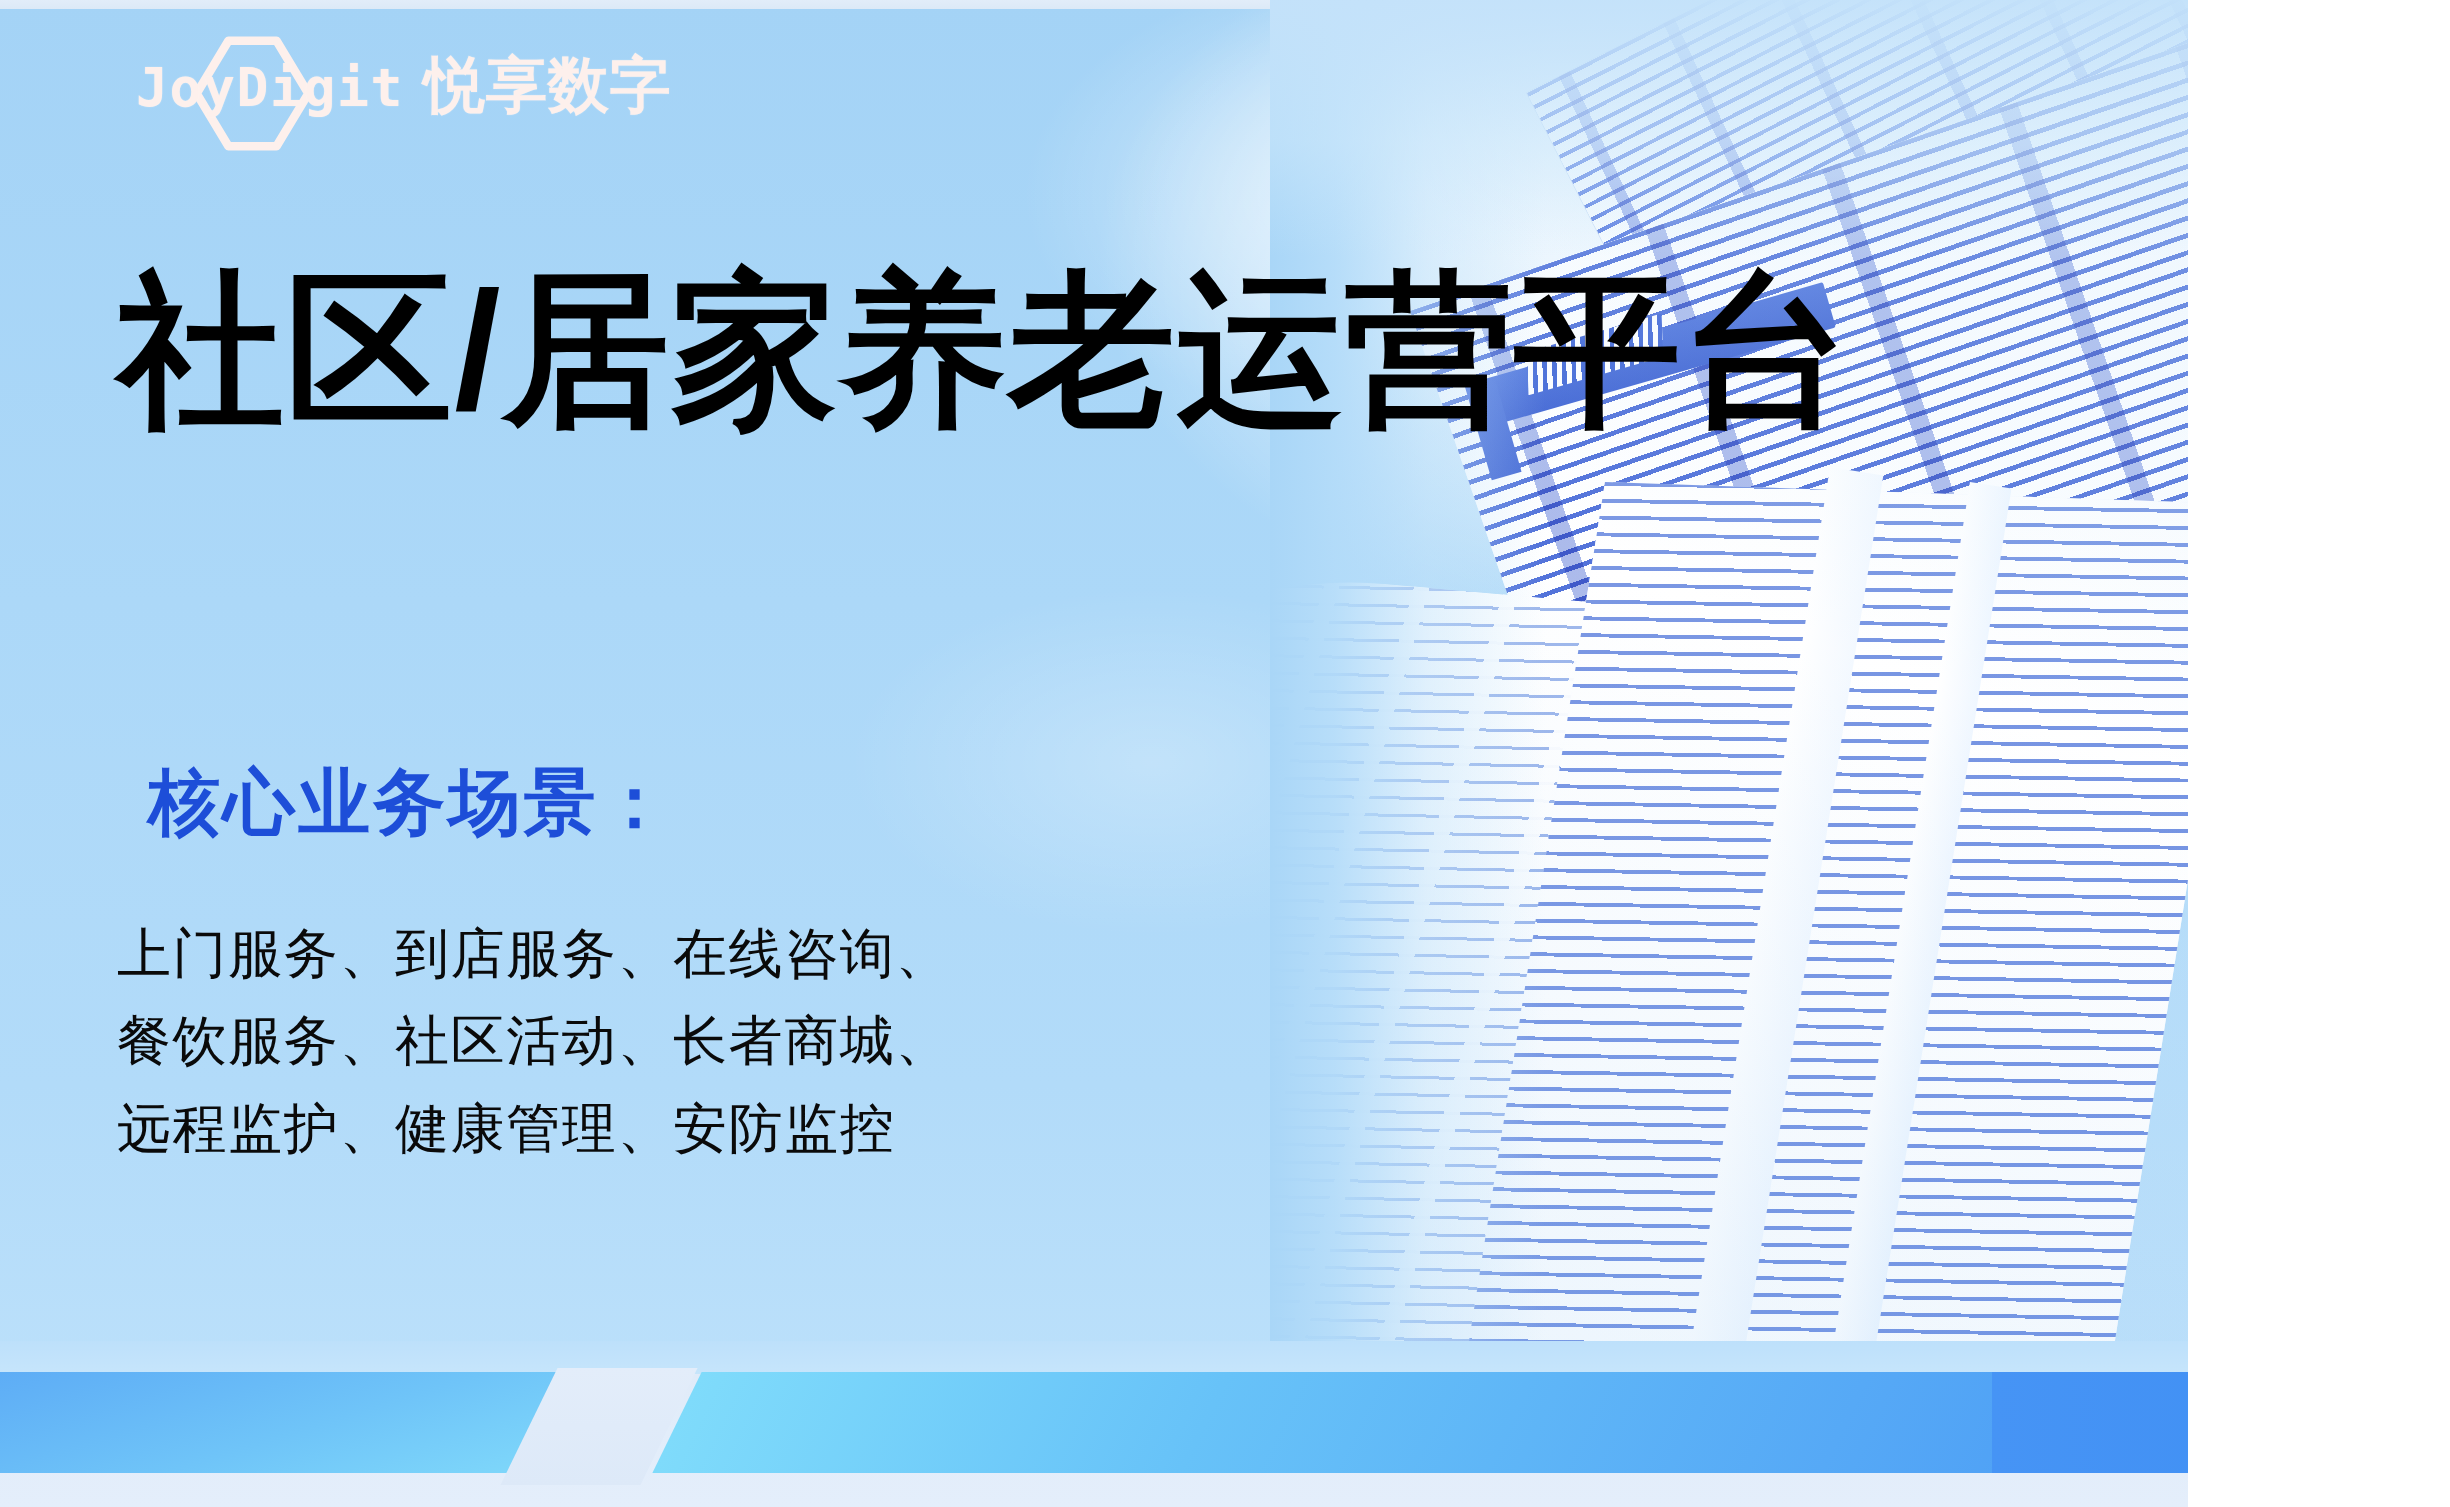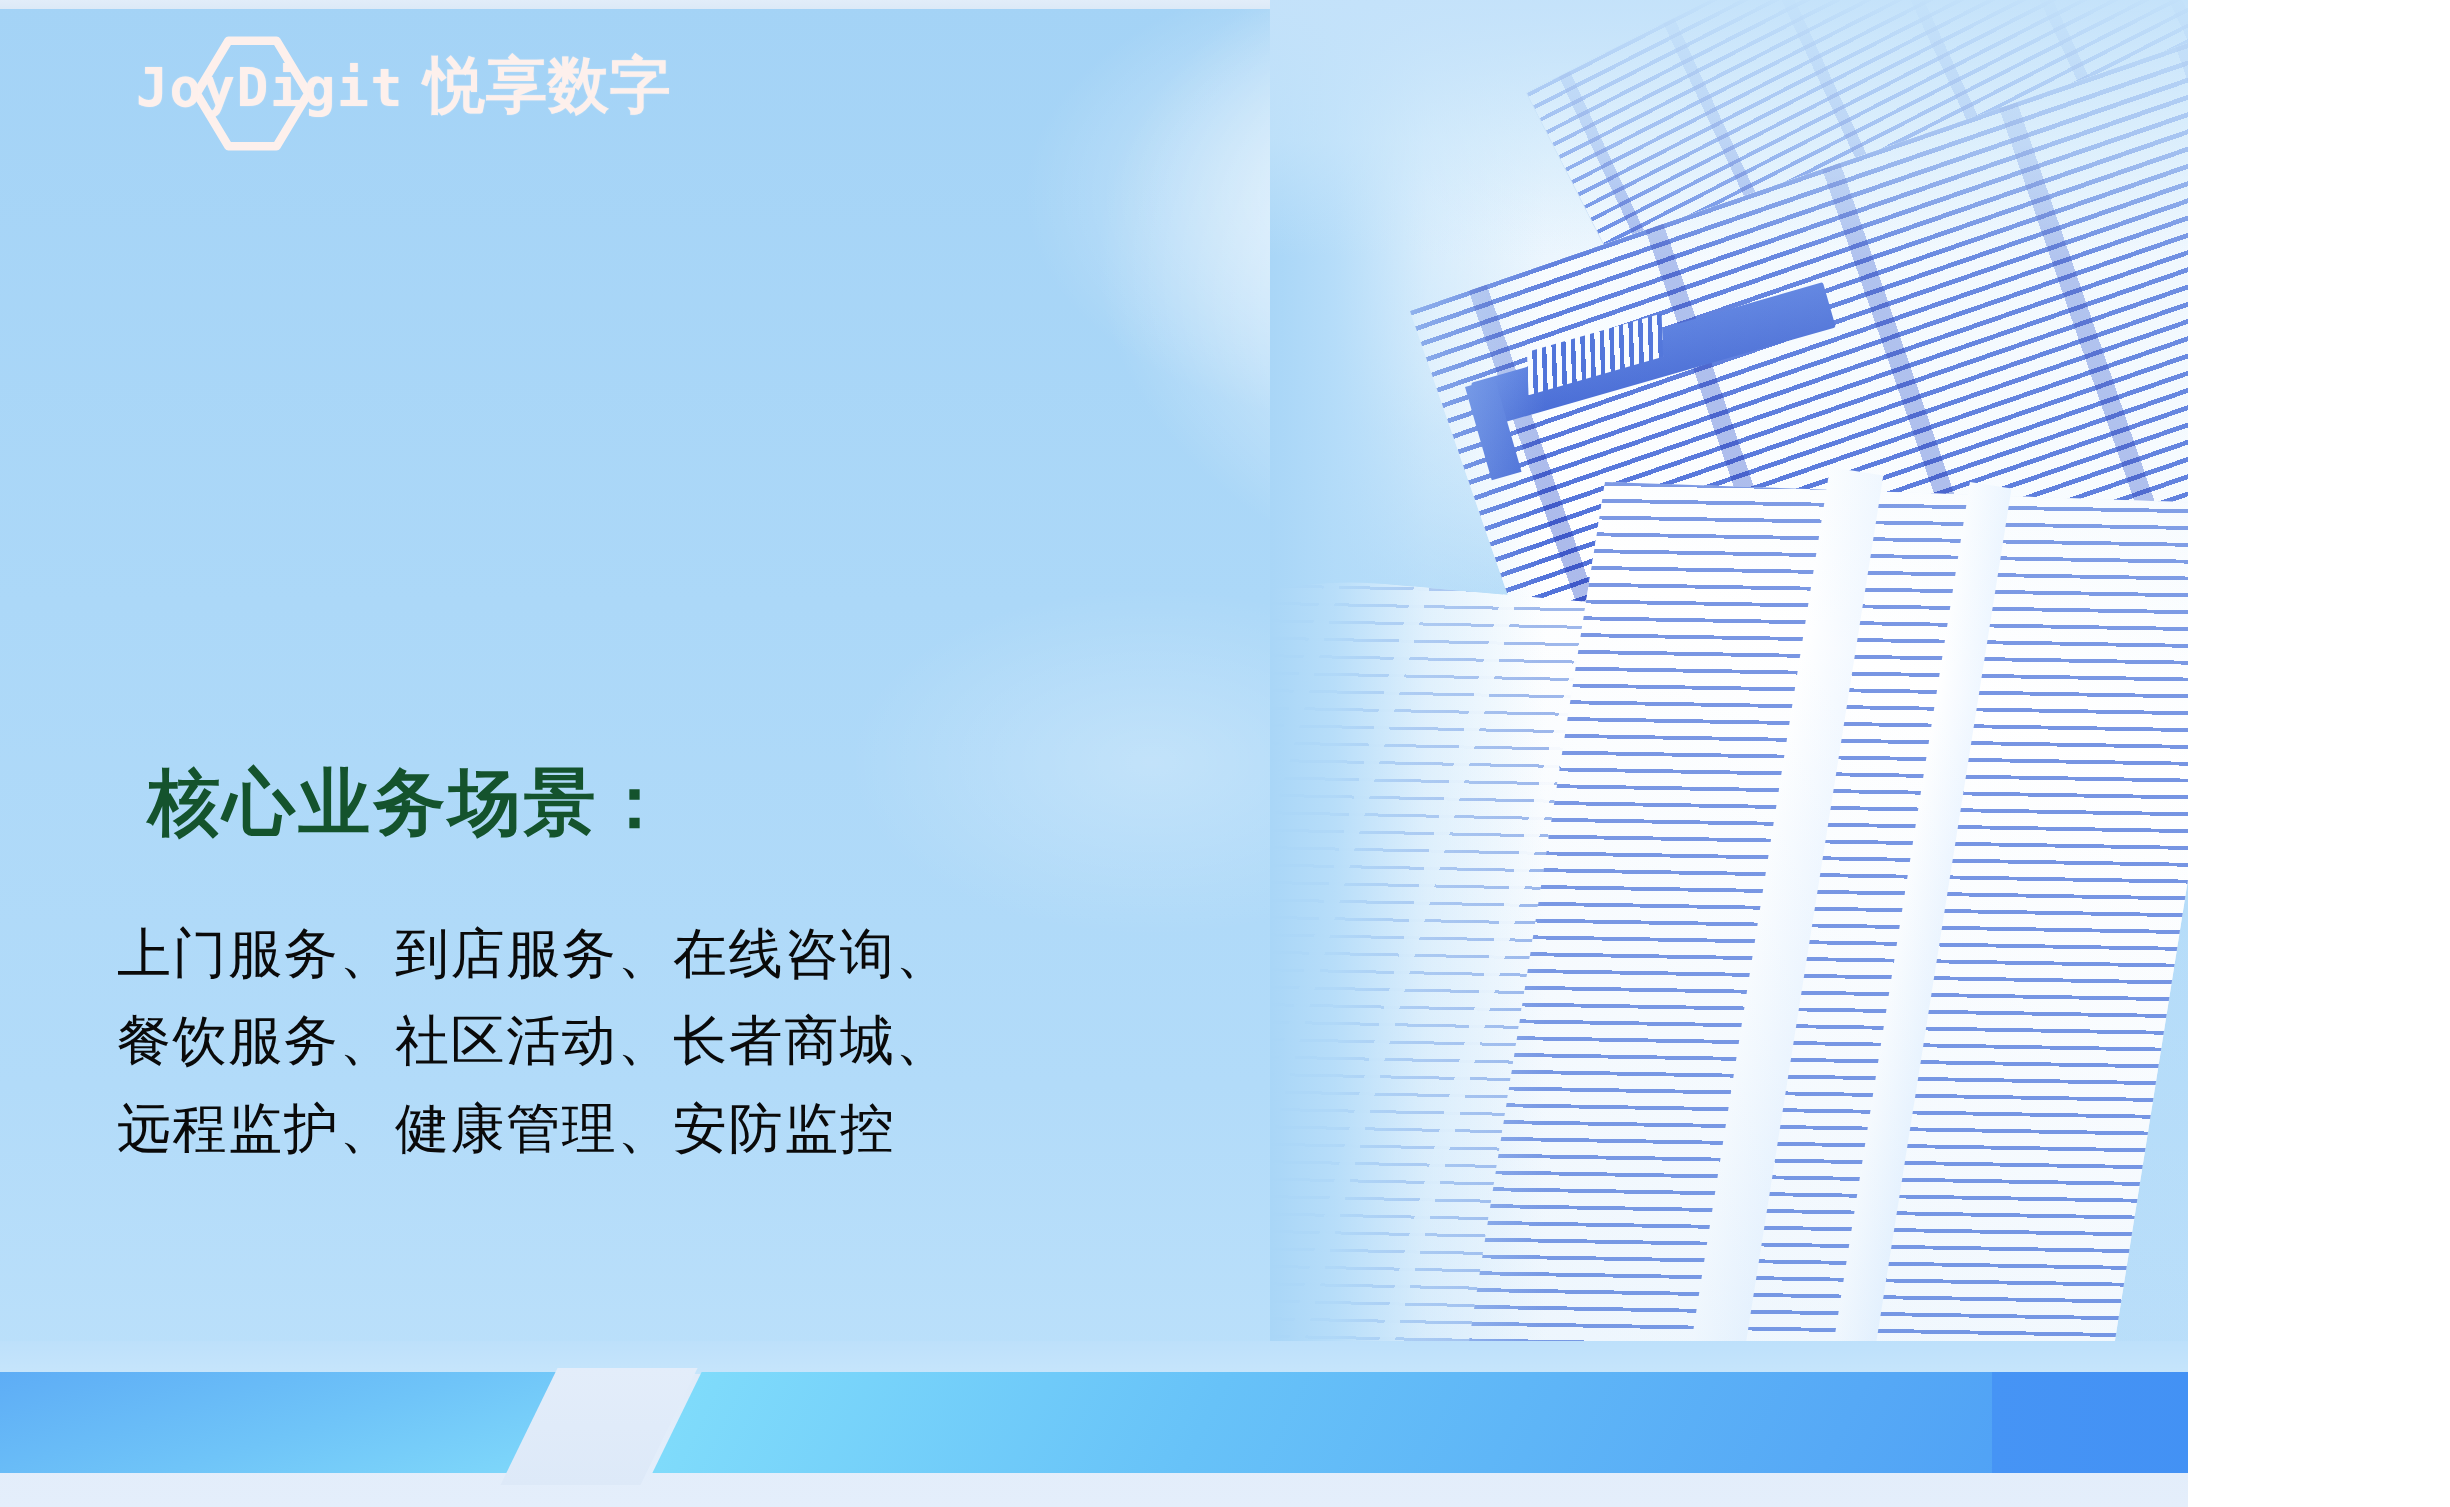--- a/index.html
+++ b/index.html
@@ -241,21 +241,21 @@
     font-weight:800;
     letter-spacing:1.6px;
     line-height:1.12;
     white-space:nowrap;
   }
 
   
   .section-label{
     position:absolute;
     left:148px; top:766px;
-    color:#14532d;
+    color:#1d4ed8;
     font-size:72px;
     font-weight:800;
     letter-spacing:3.1px;
     line-height:1;
     white-space:nowrap;
   }
   .body-list{
     position:absolute;
     left:117px; top:910px;
     color:#0a0a0a;
@@ -339,20 +339,21 @@
 
   <div class="logo nosel">
     <svg class="hexmark" viewBox="0 0 156 148">
       <polygon points="47,6 109,6 150,74 109,142 47,142 6,74" fill="none" stroke="#fdf0ec" stroke-width="11" stroke-linejoin="round"></polygon>
     </svg>
     <div class="logo-text">
       <span class="logo-en">JoyDigit</span><span class="logo-cn">悦享数字</span>
     </div>
   </div>
 
+  <div class="headline nosel">社区/居家养老运营平台</div>
 
   <div class="section-label nosel">核心业务场景：</div>
 
   <div class="body-list nosel">
     <span class="ln">上门服务、到店服务、在线咨询、</span>
     <span class="ln">餐饮服务、社区活动、长者商城、</span>
     <span class="ln">远程监护、健康管理、安防监控</span>
   </div>
 
   <div class="bottom-band">

